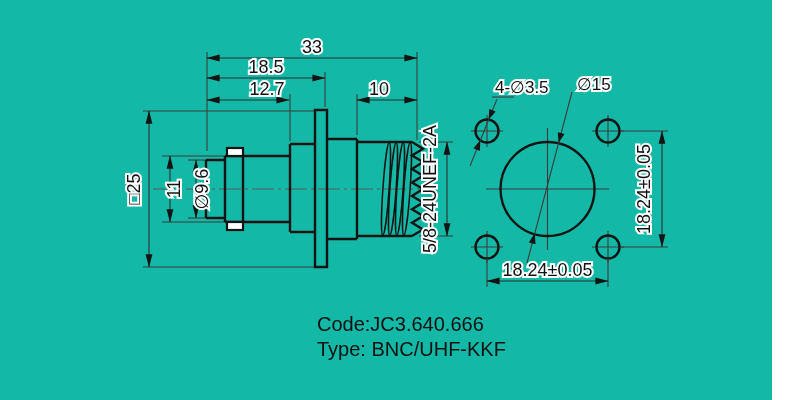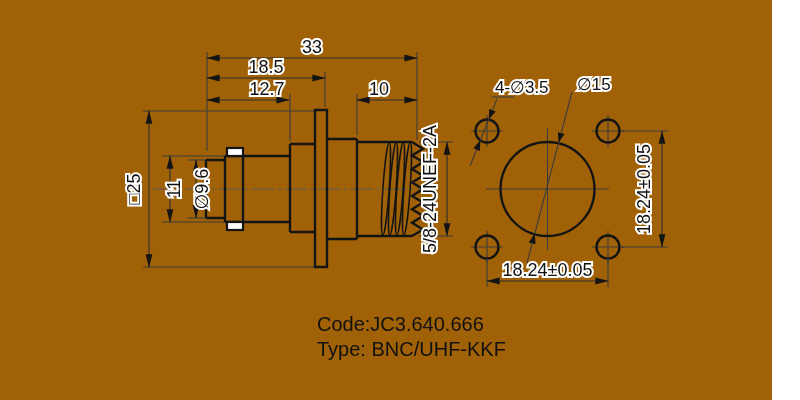--- a/index.html
+++ b/index.html
@@ -1,16 +1,16 @@
 <!DOCTYPE html>
 <html><head>
 <meta charset="utf-8">
 <style>
   html,body{margin:0;padding:0;background:#ffffff;}
-  .stage{width:772px;height:400px;position:relative;background:#a16207;overflow:hidden;}
+  .stage{width:772px;height:400px;position:relative;background:#14b8a6;overflow:hidden;}
   svg{display:block;}
   .thin{stroke:#3c3c3c;stroke-width:1.1;fill:none;}
   .thick{stroke:#141414;stroke-width:2.4;fill:none;}
   .thread{stroke:#141414;stroke-width:1.5;fill:none;}
   .cl{stroke:#5a5a5a;stroke-width:1;fill:none;stroke-dasharray:22 4 3 4;}
   .dim{stroke:#2e2e2e;stroke-width:1.1;fill:none;}
   .arr{fill:#141414;stroke:none;}
   .pin{fill:#ffffff;stroke:#141414;stroke-width:2.2;}
   text{font-family:"Liberation Sans","DejaVu Sans",sans-serif;fill:#111;
        paint-order:stroke fill;stroke:#ffffff;stroke-width:4px;}

